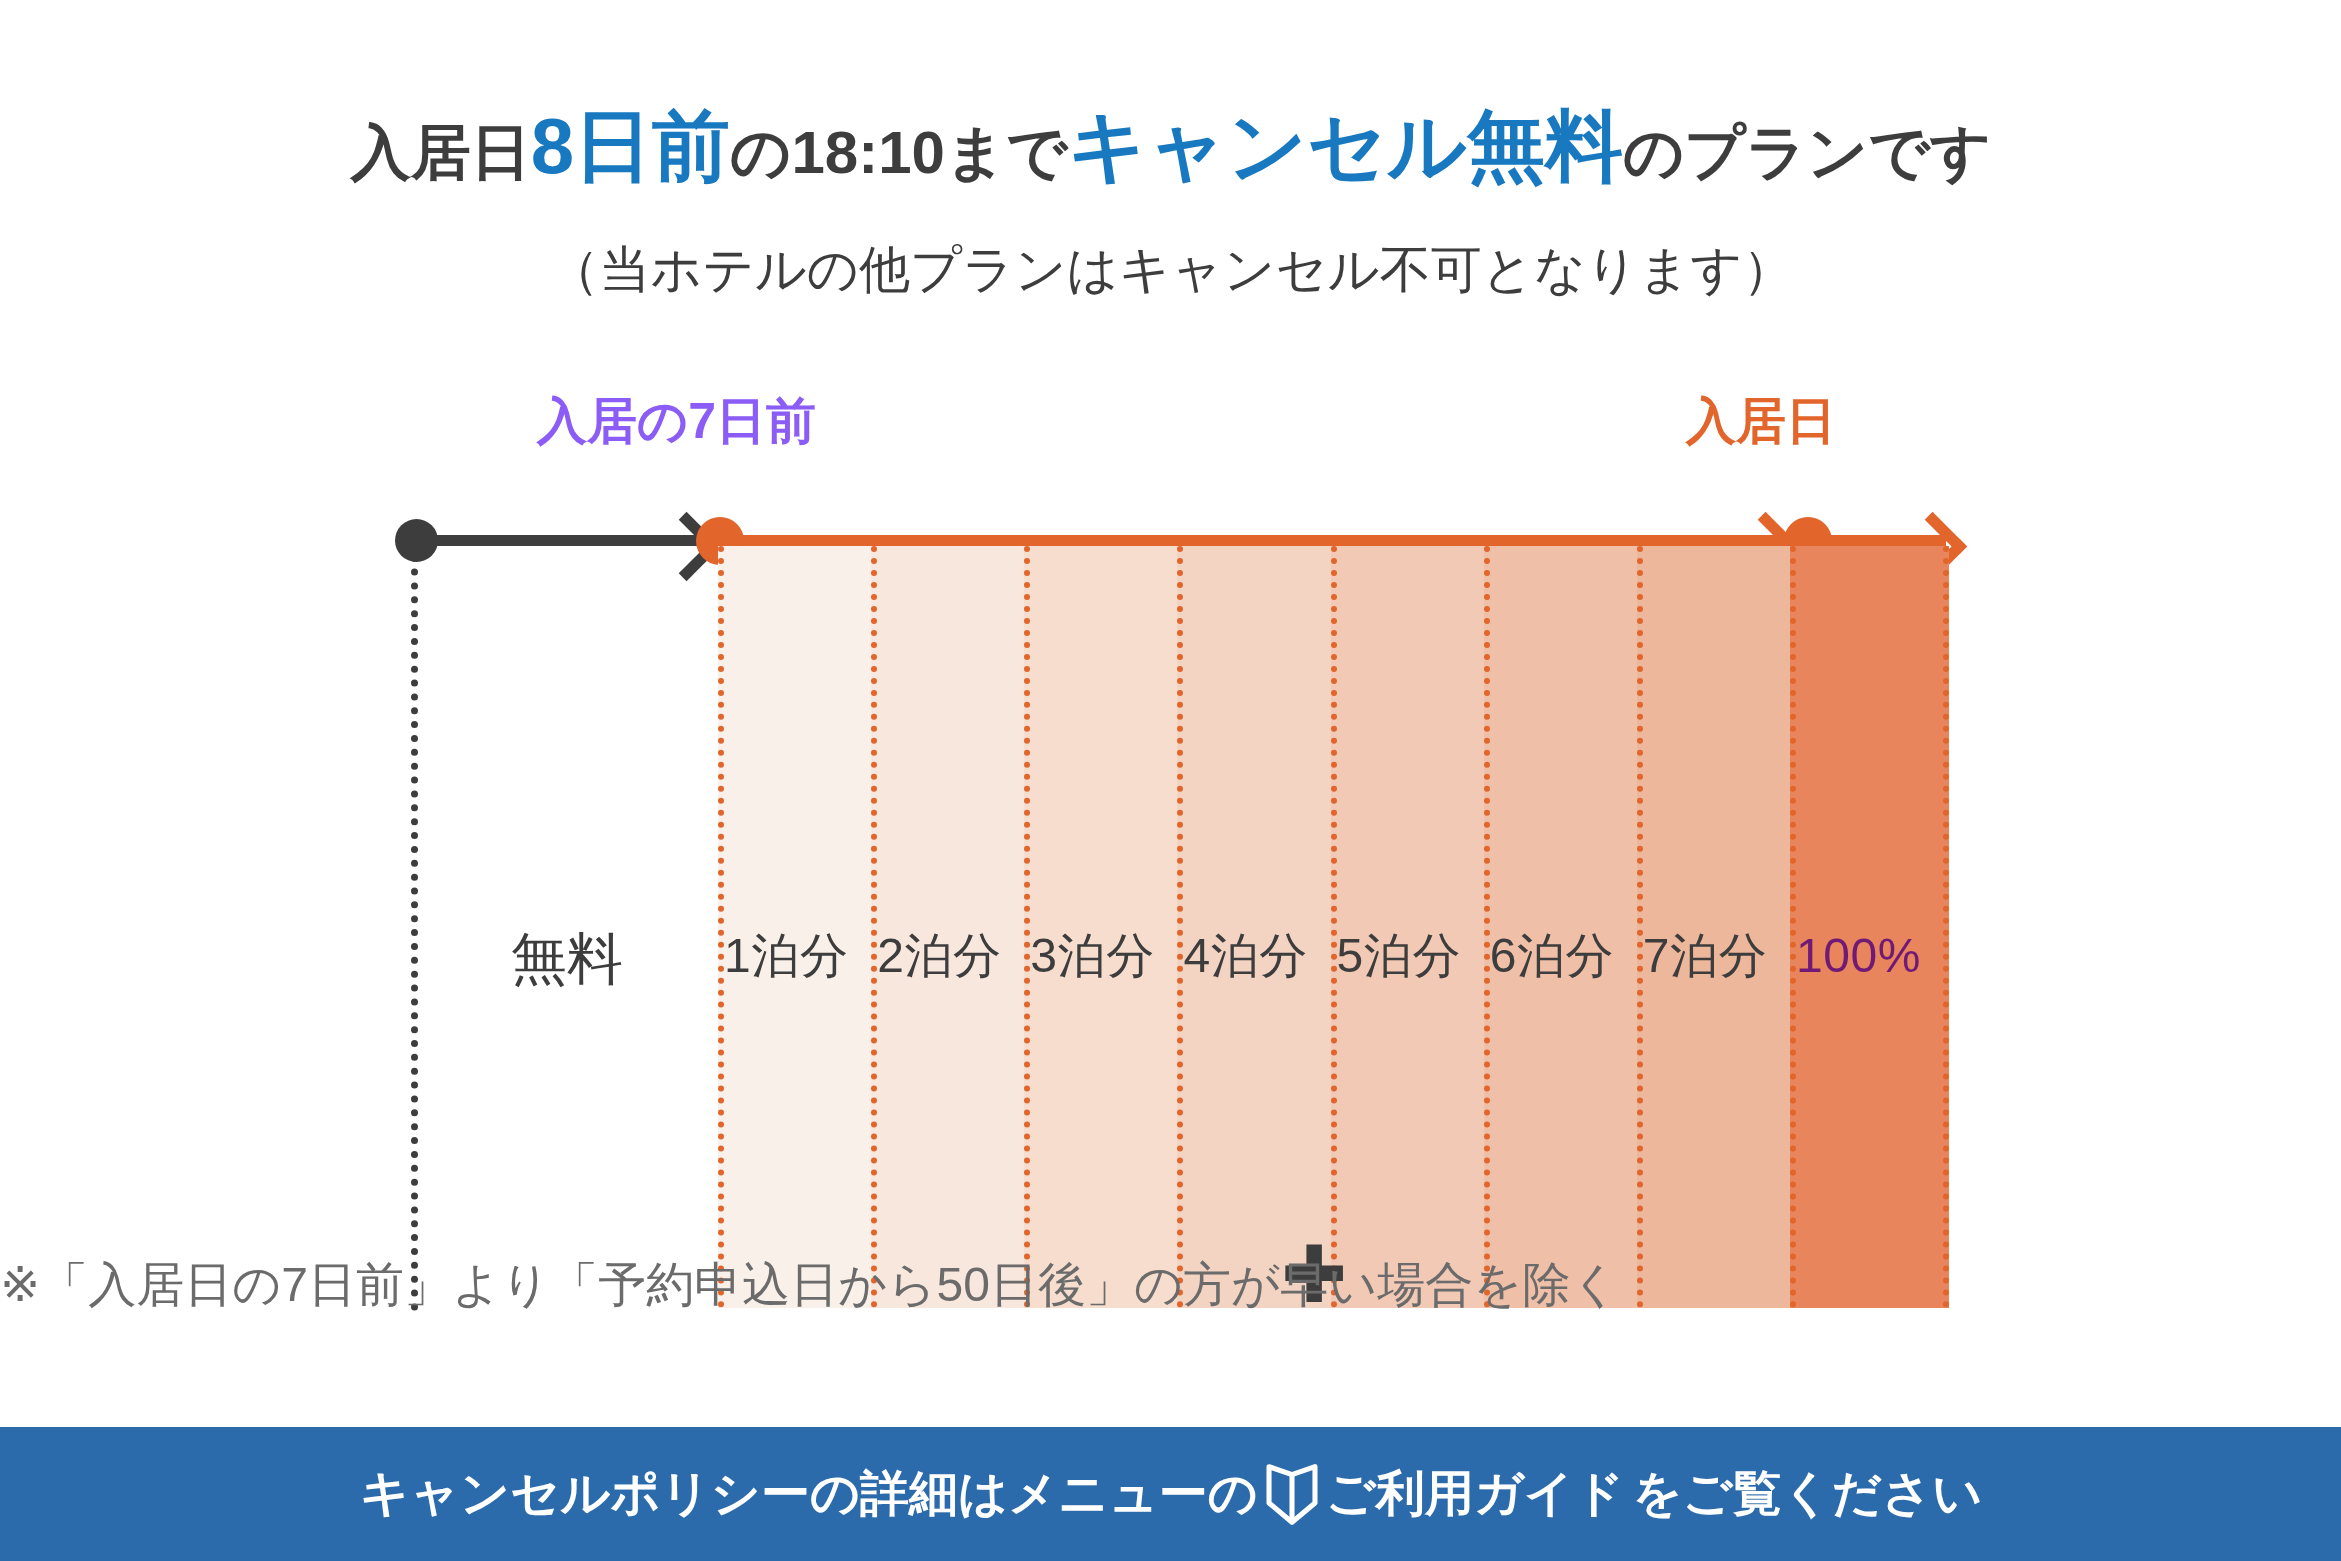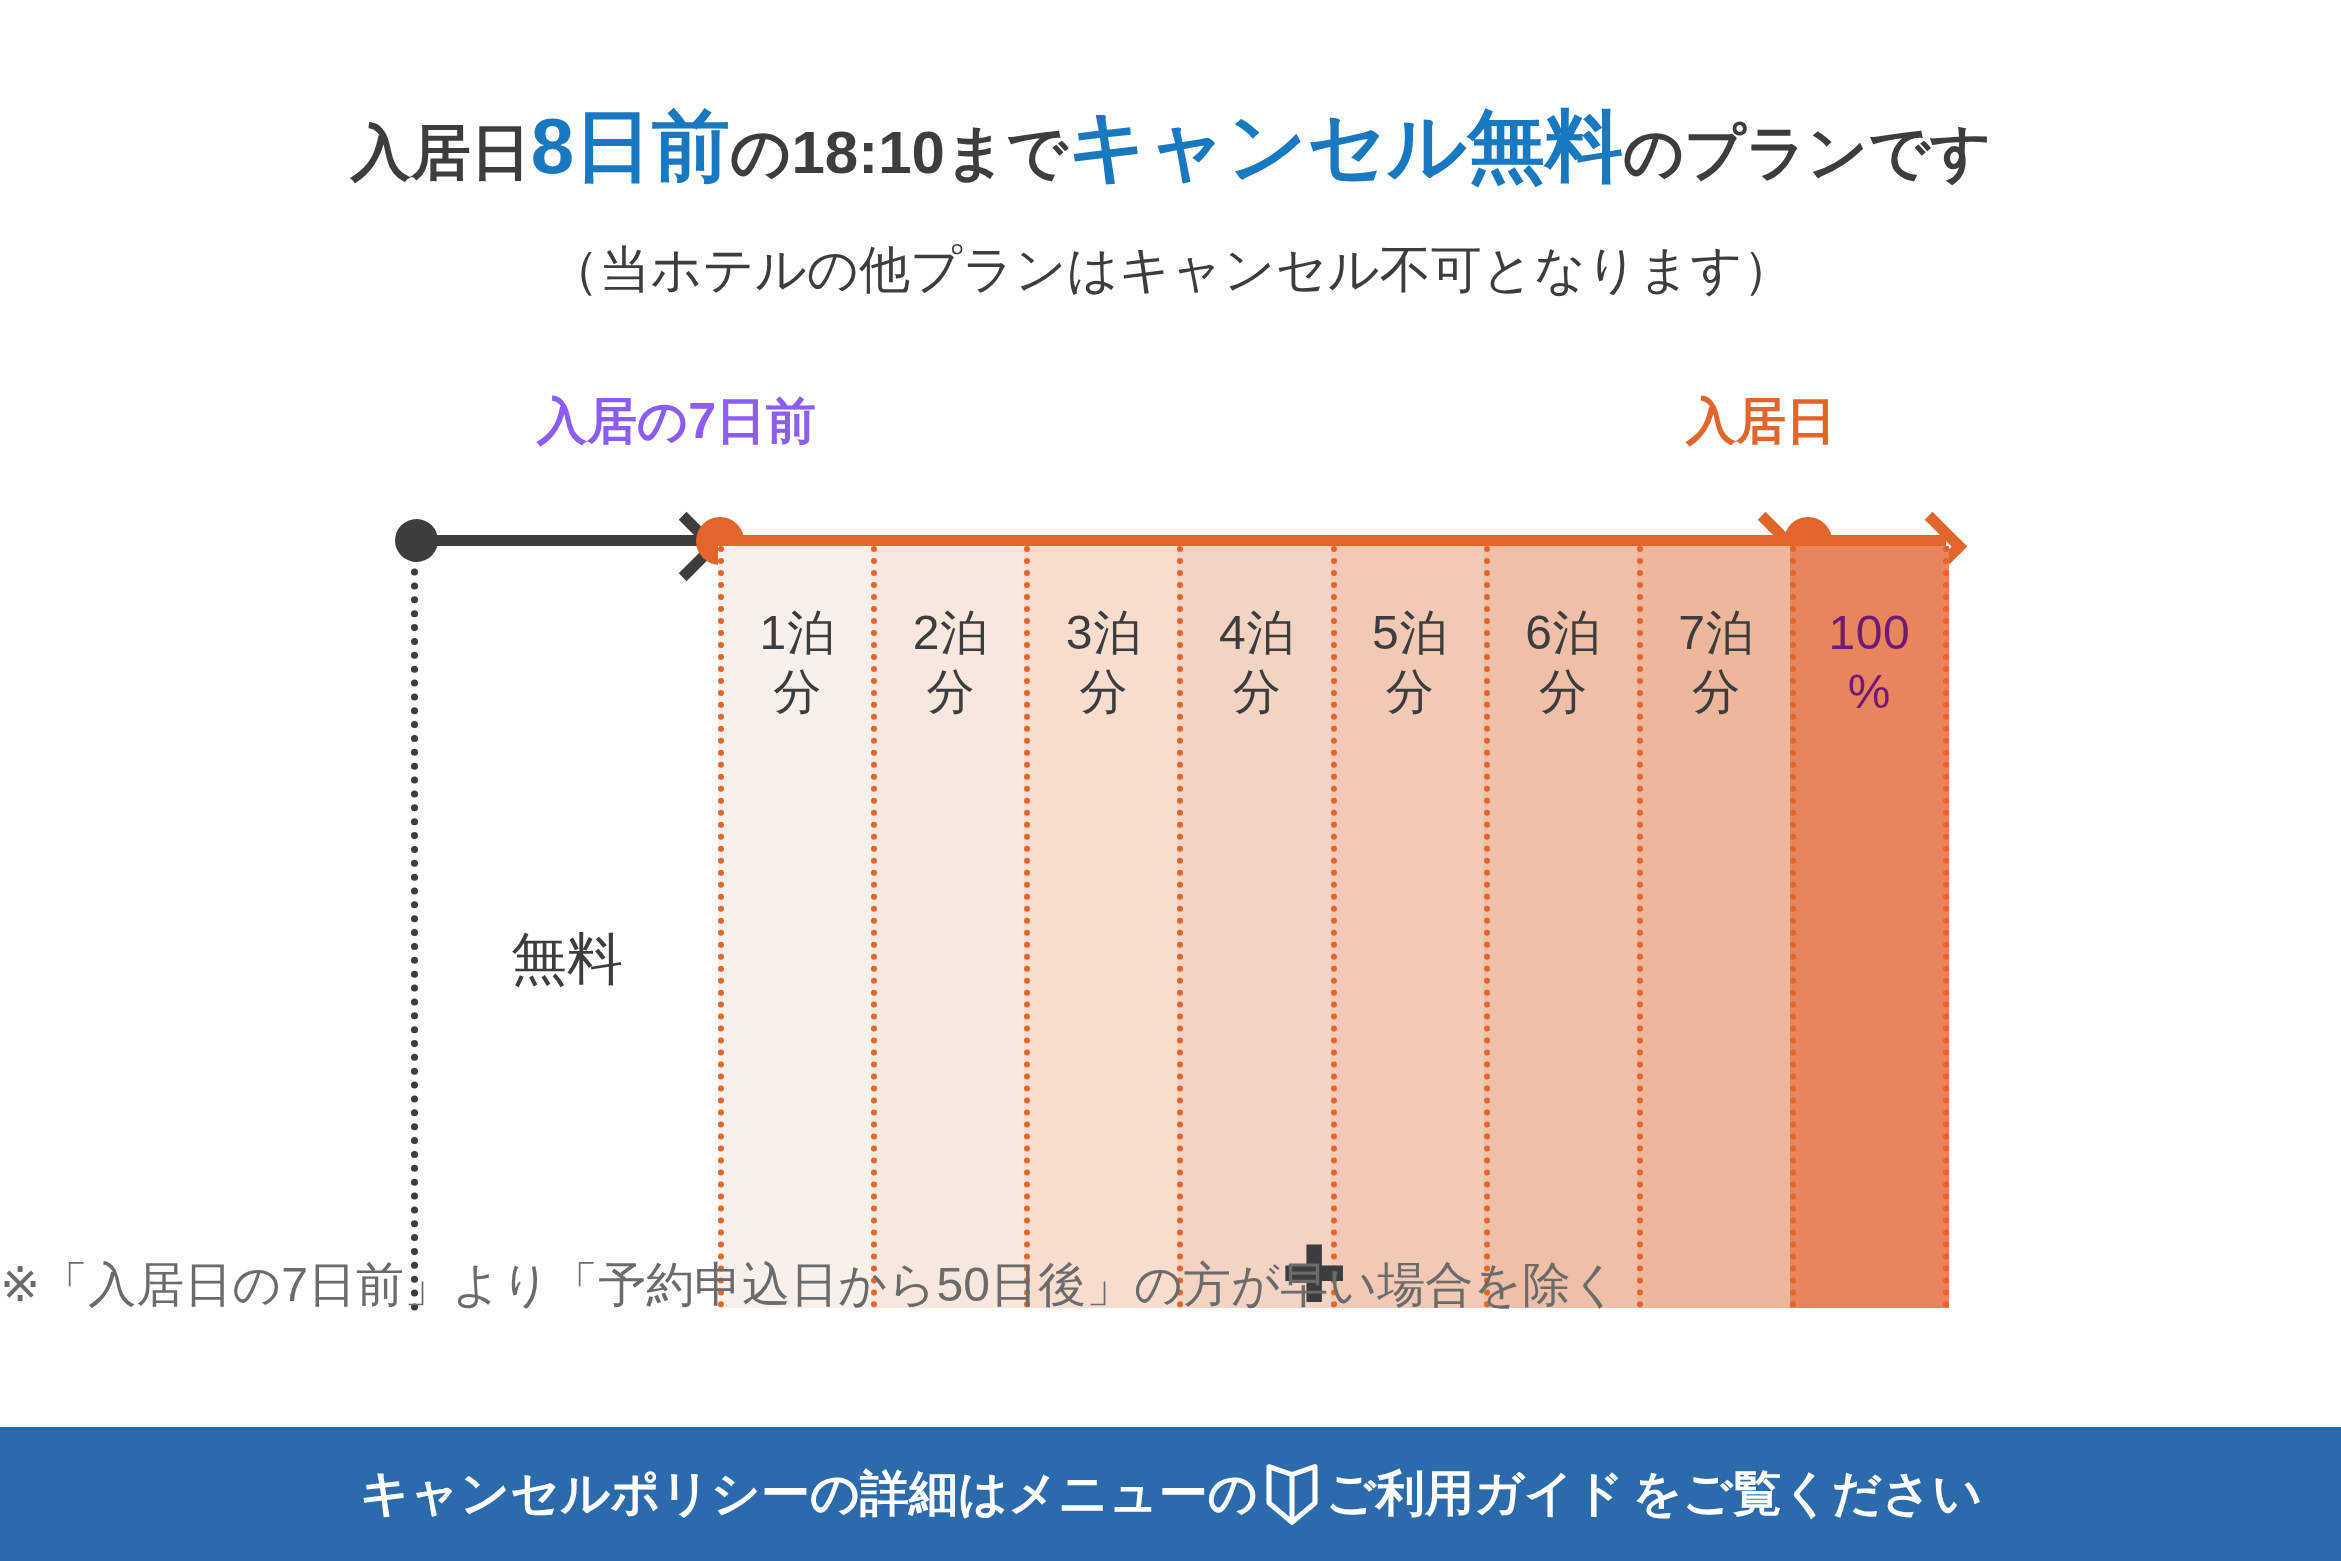--- a/index.html
+++ b/index.html
@@ -63,21 +63,21 @@
   #arrow-end{left:1908px;top:144px;border-color:#E2652B;}
 
   
   #cols{
     position:absolute;left:718px;top:168px;height:762px;width:1231px;
     display:flex;
   }
   .col{
     position:relative;flex:1 1 0;
     border-left:6.1px dotted #E2652B;
-    display:flex;flex-direction:column;align-items:center;
+    display:flex;flex-direction:row;align-items:center;
     padding-top:58px;box-sizing:border-box;
   }
   .col:last-child{border-right:6.1px dotted #E2652B;}
   .col .cl1,.col .cl2{
     font-size:48px;line-height:1.22;font-weight:400;color:#3d3d3d;
     letter-spacing:0.6px;
   }
   .col.dark .cl1,.col.dark .cl2{color:#701a75;}
 
   

